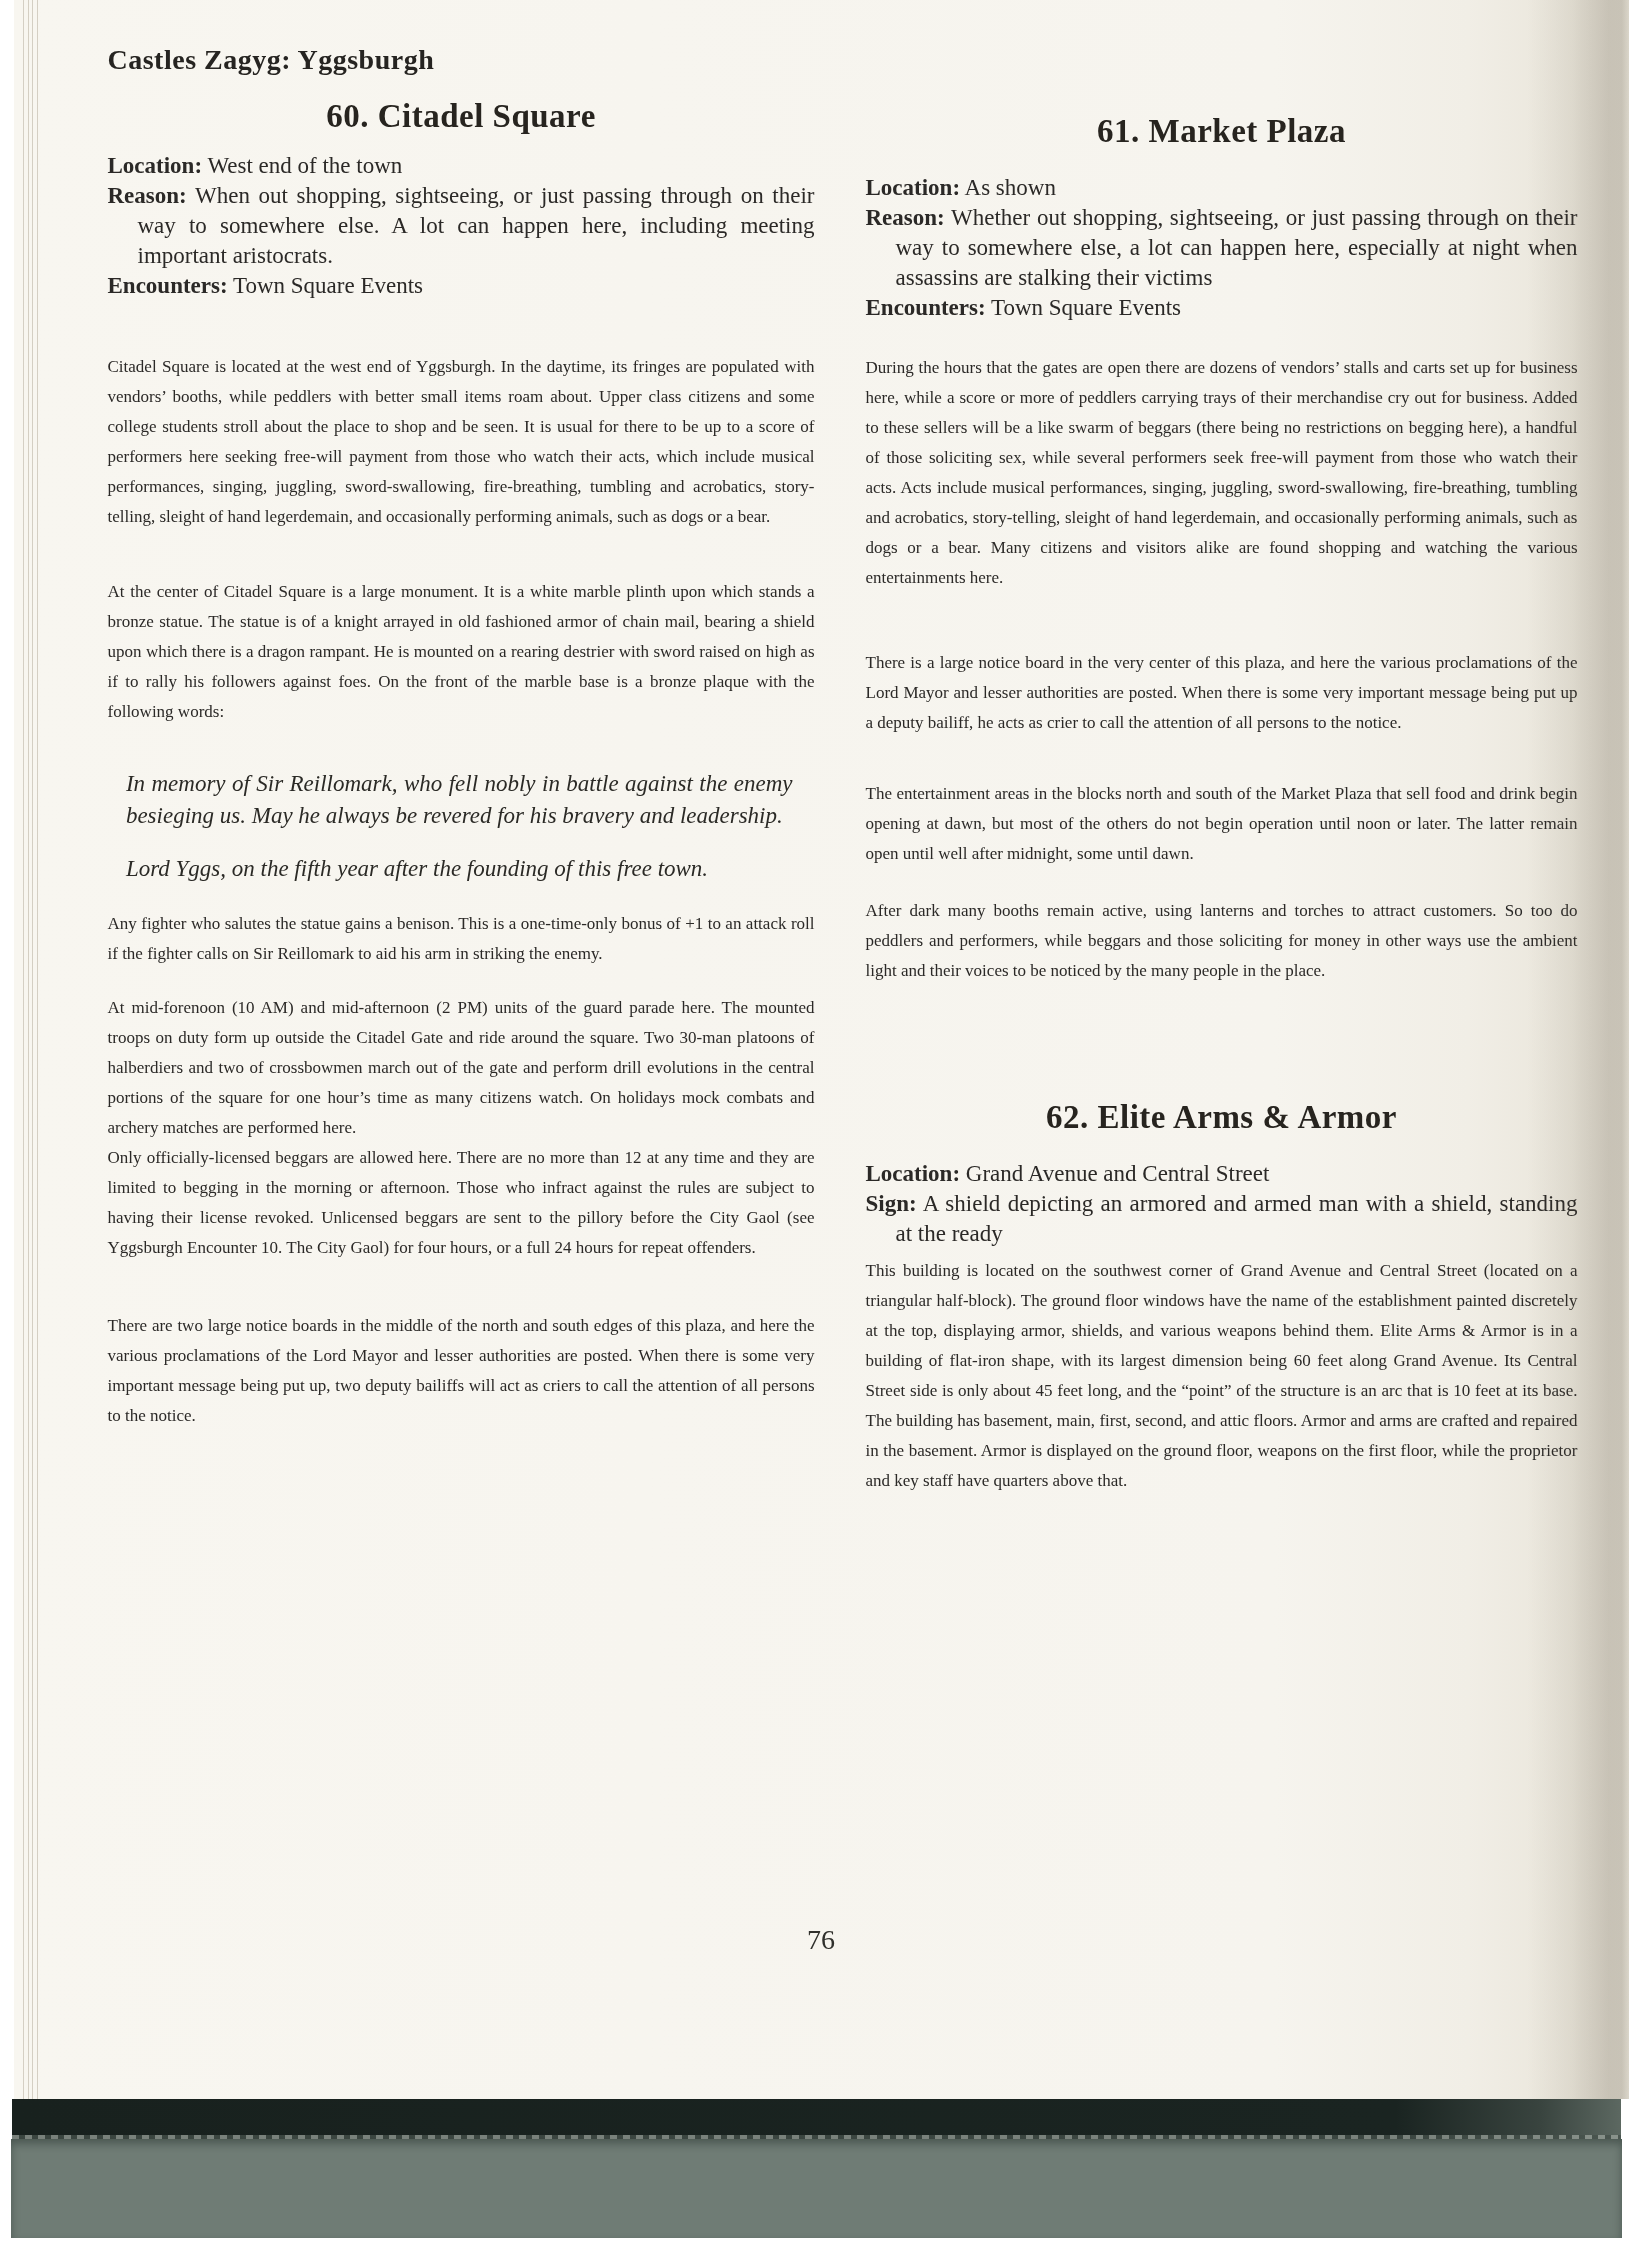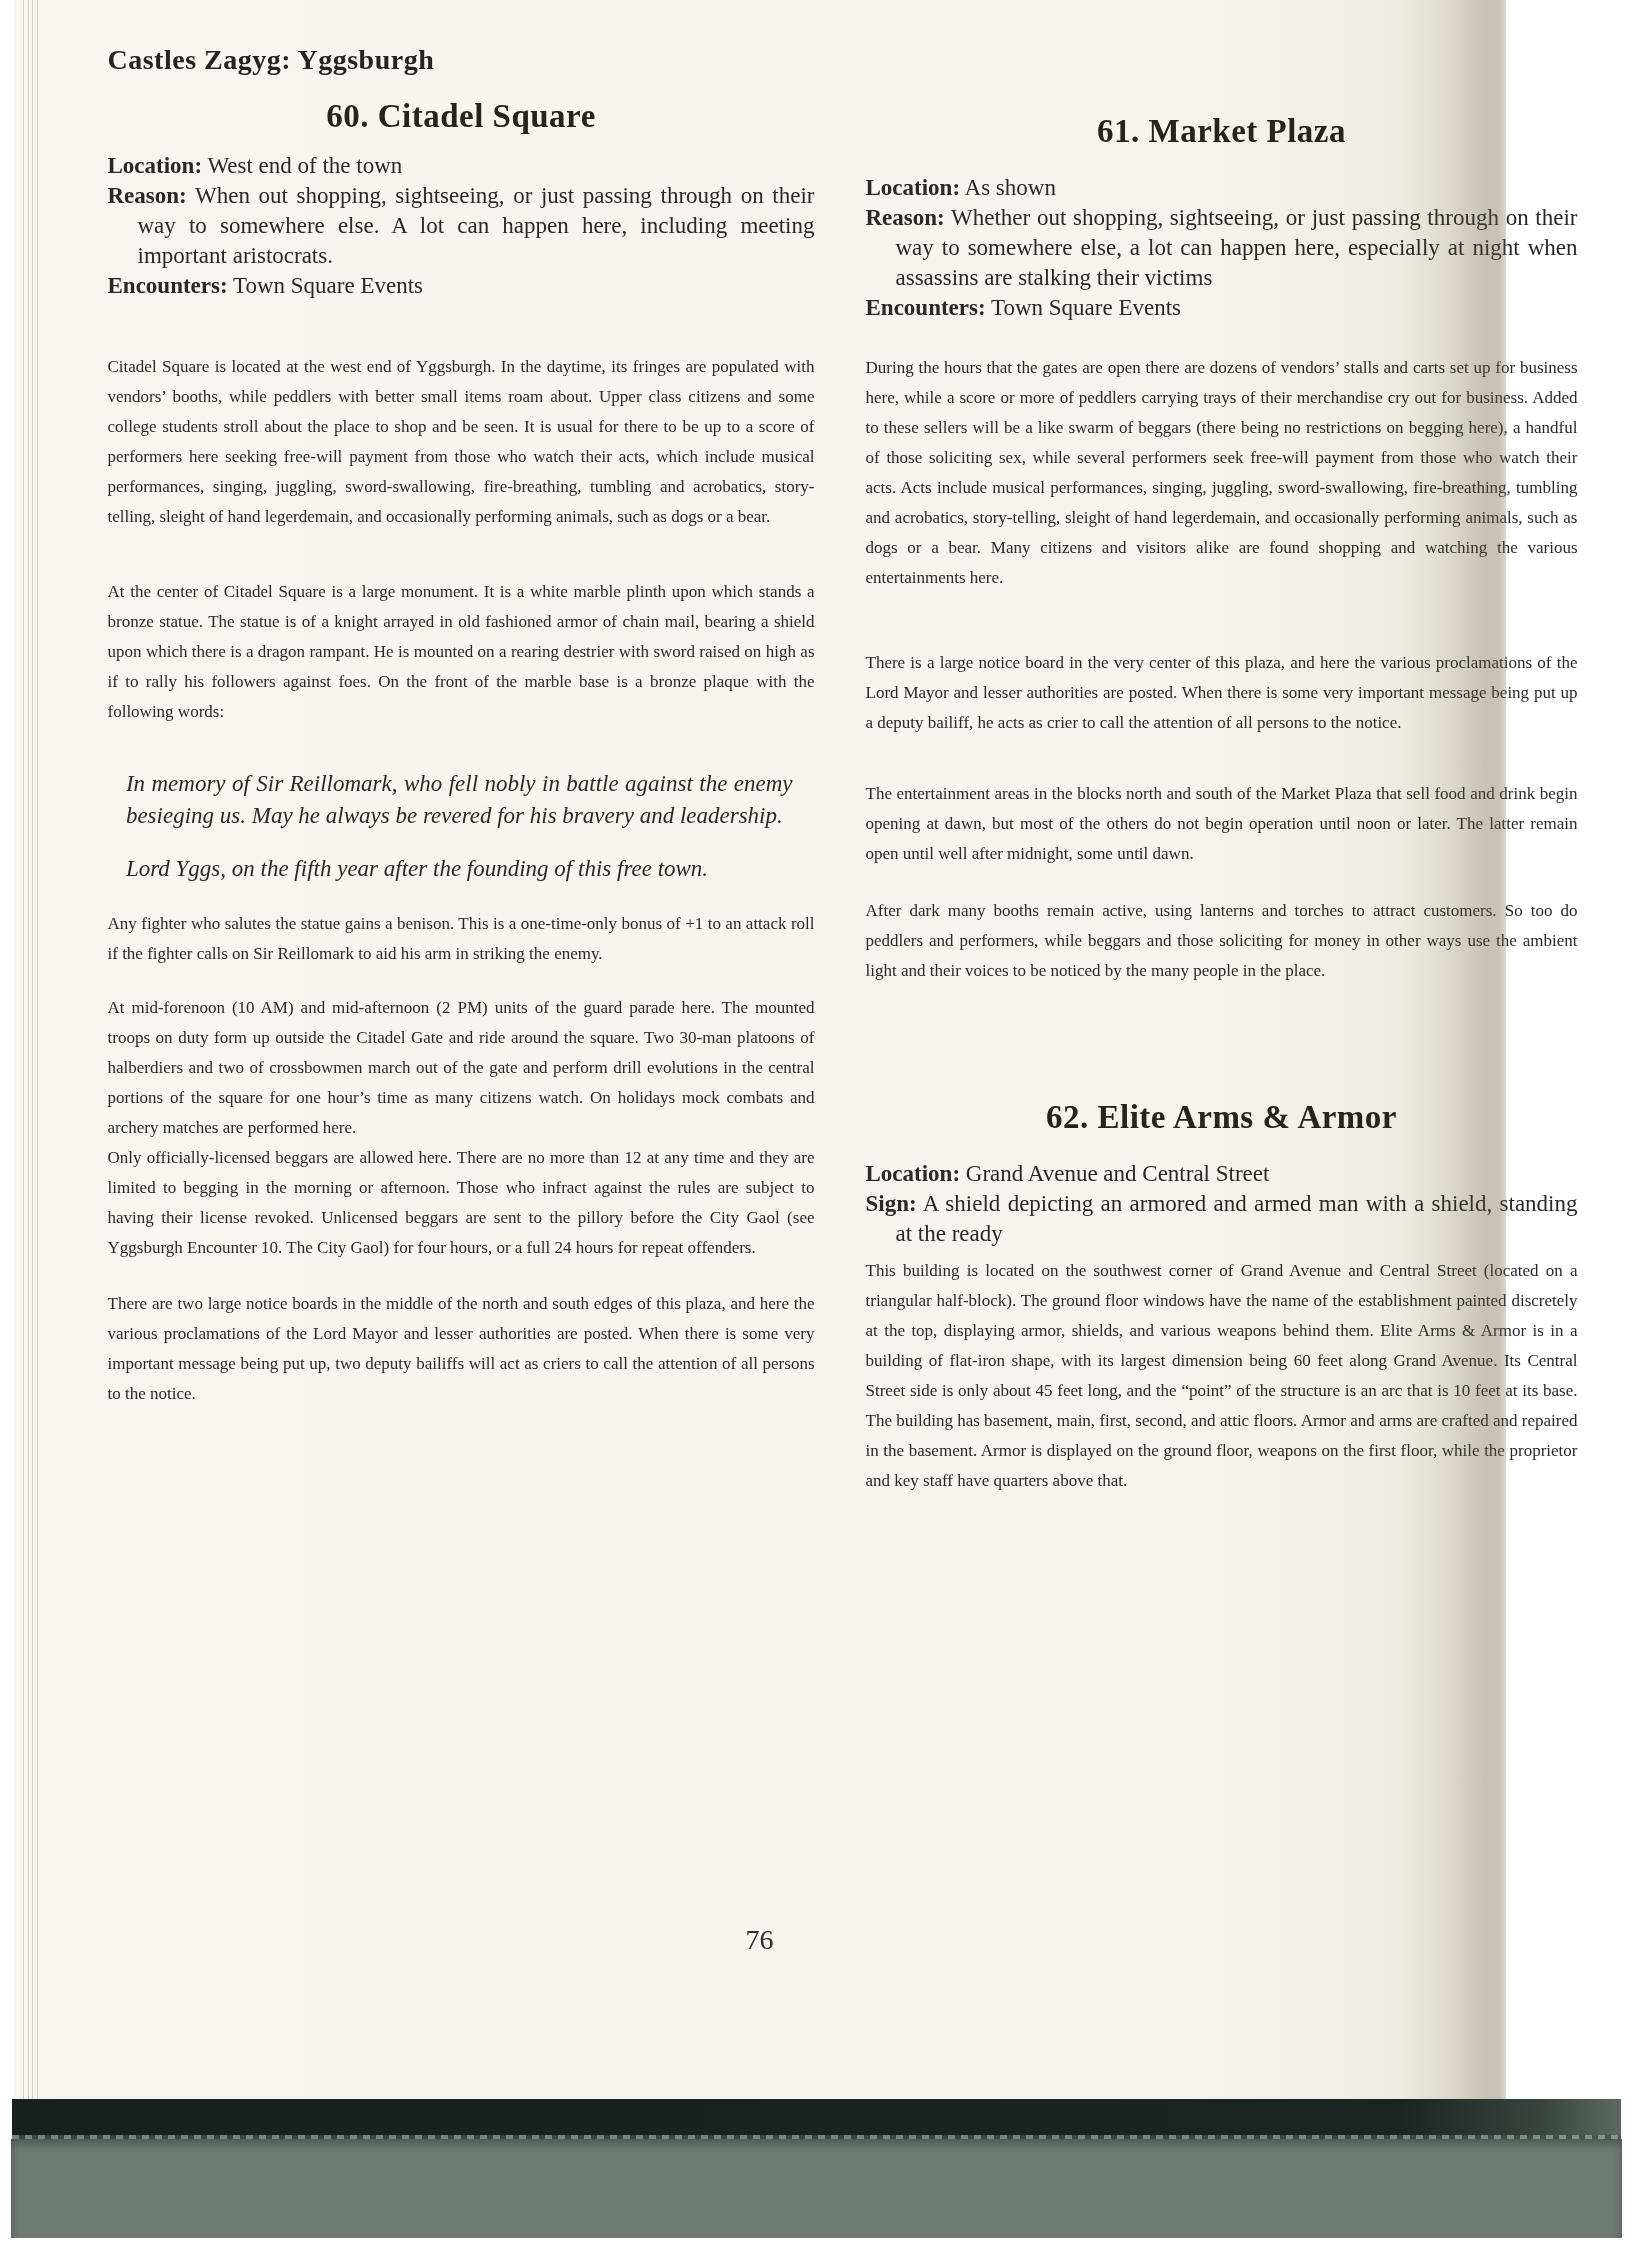--- a/index.html
+++ b/index.html
@@ -13,21 +13,21 @@
     position: relative;
     overflow: hidden;
     font-family: "Liberation Serif", "DejaVu Serif", serif;
   }
 
   
   .page {
     position: absolute;
     left: 13.5px;
     top: 0;
-    width: 1492px;
+    width: 1615px;
     height: 2099px;
     background: linear-gradient(to right,
       #f8f6f0 0%, #f6f4ee 78%, #f1eee6 90%, #e9e5da 97%, #ece8dd 100%);
     color: #2b2927;
   }
   .edge-lines {
     position: absolute;
     left: 6.8px;
     top: 0;
     width: 21px;
@@ -145,21 +145,21 @@
   }
 
   
   .p60-1 { margin-top: 51px; }
   .p60-2 { margin-top: 45px; }
   .quote60 { margin-top: 41px; }
   .quote60 .q2 { margin-top: 21px; }
   .p60-3 { margin-top: 24px; }
   .p60-4 { margin-top: 24px; }
   .p60-5 { }
-  .p60-6 { margin-top: 26px; }
+  .p60-6 { margin-top: 48px; }
 
   
   .p61-1 { margin-top: 30px; }
   .p61-2 { margin-top: 55px; }
   .p61-3 { margin-top: 41px; }
   .p61-4 { margin-top: 27px; }
   .title62 { margin-top: 82px; }
   .meta62 { margin-top: 23px; }
   .p62-1 { margin-top: 6.8px; }
 

